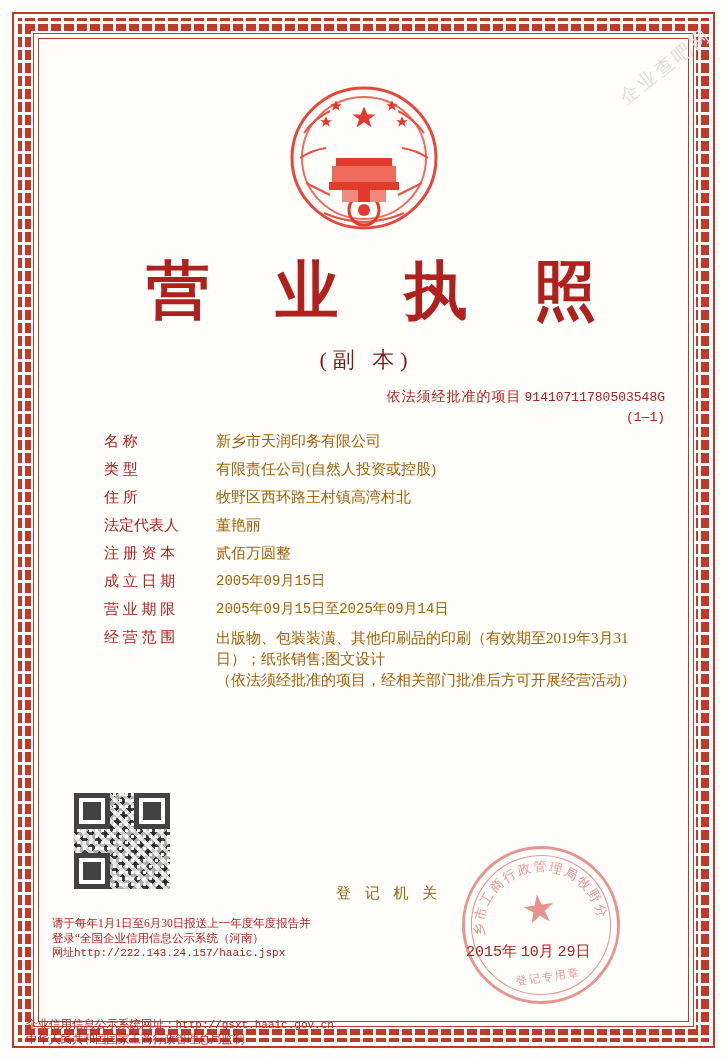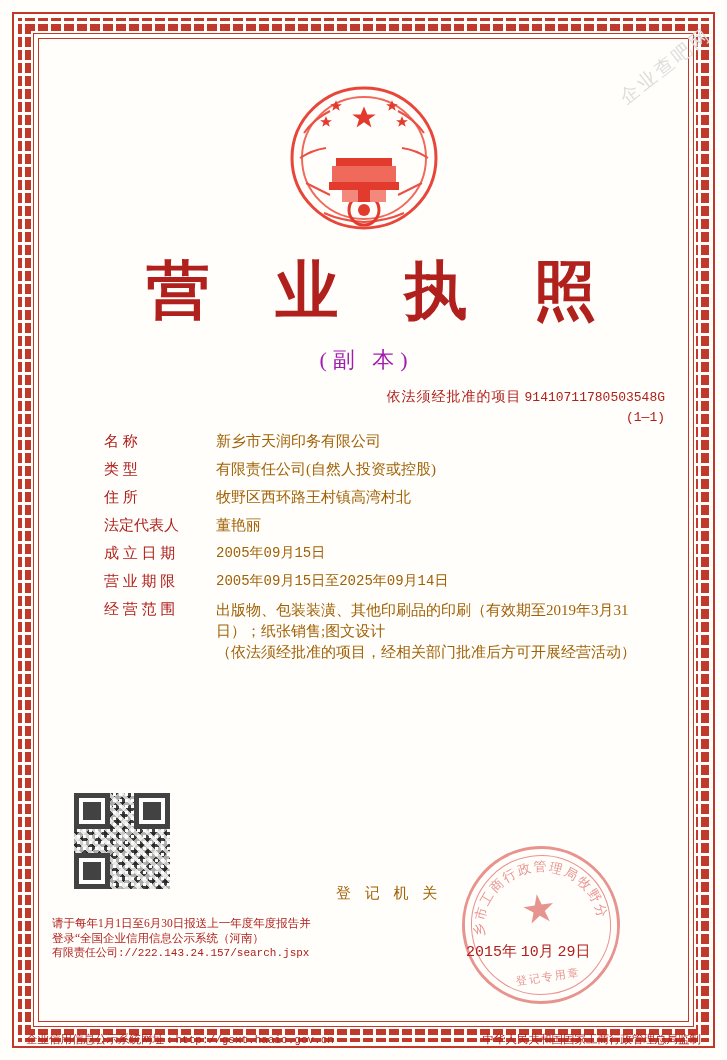--- a/index.html
+++ b/index.html
@@ -103,21 +103,21 @@
     font-family: "DejaVu Serif", "Liberation Serif", serif;
   }
   .subtitle {
     position: absolute;
     left: 0; right: 0;
     top: 345px;
     text-align: center;
     font-size: 22px;
     letter-spacing: 6px;
     text-indent: 6px;
-    color: #a21caf;
+    color: #7f1d1d;
   }
 
   
   .code-line {
     position: absolute;
     right: 62px;
     top: 388px;
     font-size: 14px;
     color: #b0201c;
     white-space: nowrap;
@@ -304,20 +304,21 @@
   .footer {
     position: absolute;
     left: 26px;
     right: 26px;
     bottom: 13px;
     display: flex;
     justify-content: space-between;
     align-items: baseline;
     font-size: 11.5px;
     color: #b0201c;
+    flex-direction: column;
   }
   .footer .left .url {
     font-family: "Liberation Mono", "DejaVu Sans Mono", monospace;
     font-size: 11px;
   }
 </style>
 </head>
 <body>
 
 <div class="page">
@@ -397,20 +398,24 @@
     </div>
     <div class="row">
       <div class="k">住        所</div>
       <div class="v">牧野区西环路王村镇高湾村北</div>
     </div>
     <div class="row">
       <div class="k">法定代表人</div>
       <div class="v">董艳丽</div>
     </div>
     <div class="row">
+      <div class="k">注 册 资 本</div>
+      <div class="v">贰佰万圆整</div>
+    </div>
+    <div class="row">
       <div class="k">成 立 日 期</div>
       <div class="v num">2005年09月15日</div>
     </div>
     <div class="row">
       <div class="k">营 业 期 限</div>
       <div class="v num">2005年09月15日至2025年09月14日</div>
     </div>
     <div class="row scope">
       <div class="k">经 营 范 围</div>
       <div class="v">出版物、包装装潢、其他印刷品的印刷（有效期至2019年3月31日）；纸张销售;图文设计
@@ -426,21 +431,21 @@
         <i></i>
       </div>
     <div class="qr-eye bl">
         <i></i>
       </div>
   </div>
 
   <div class="notice">
     <div>请于每年1月1日至6月30日报送上一年度年度报告并</div>
     <div>登录“全国企业信用信息公示系统（河南）</div>
-    <div class="mono">有限责任公司://222.143.24.157/search.jspx</div>
+    <div class="mono">网址http://222.143.24.157/haaic.jspx</div>
   </div>
 
   <div class="authority">登 记 机 关</div>
 
   <div class="seal">
     <div class="ring"></div>
     <svg class="arc" viewBox="0 0 152 152" aria-hidden="true">
       <defs>
         <path id="sealarc" d="M 18,80 A 58,58 0 0 1 134,80"></path>
       </defs>

